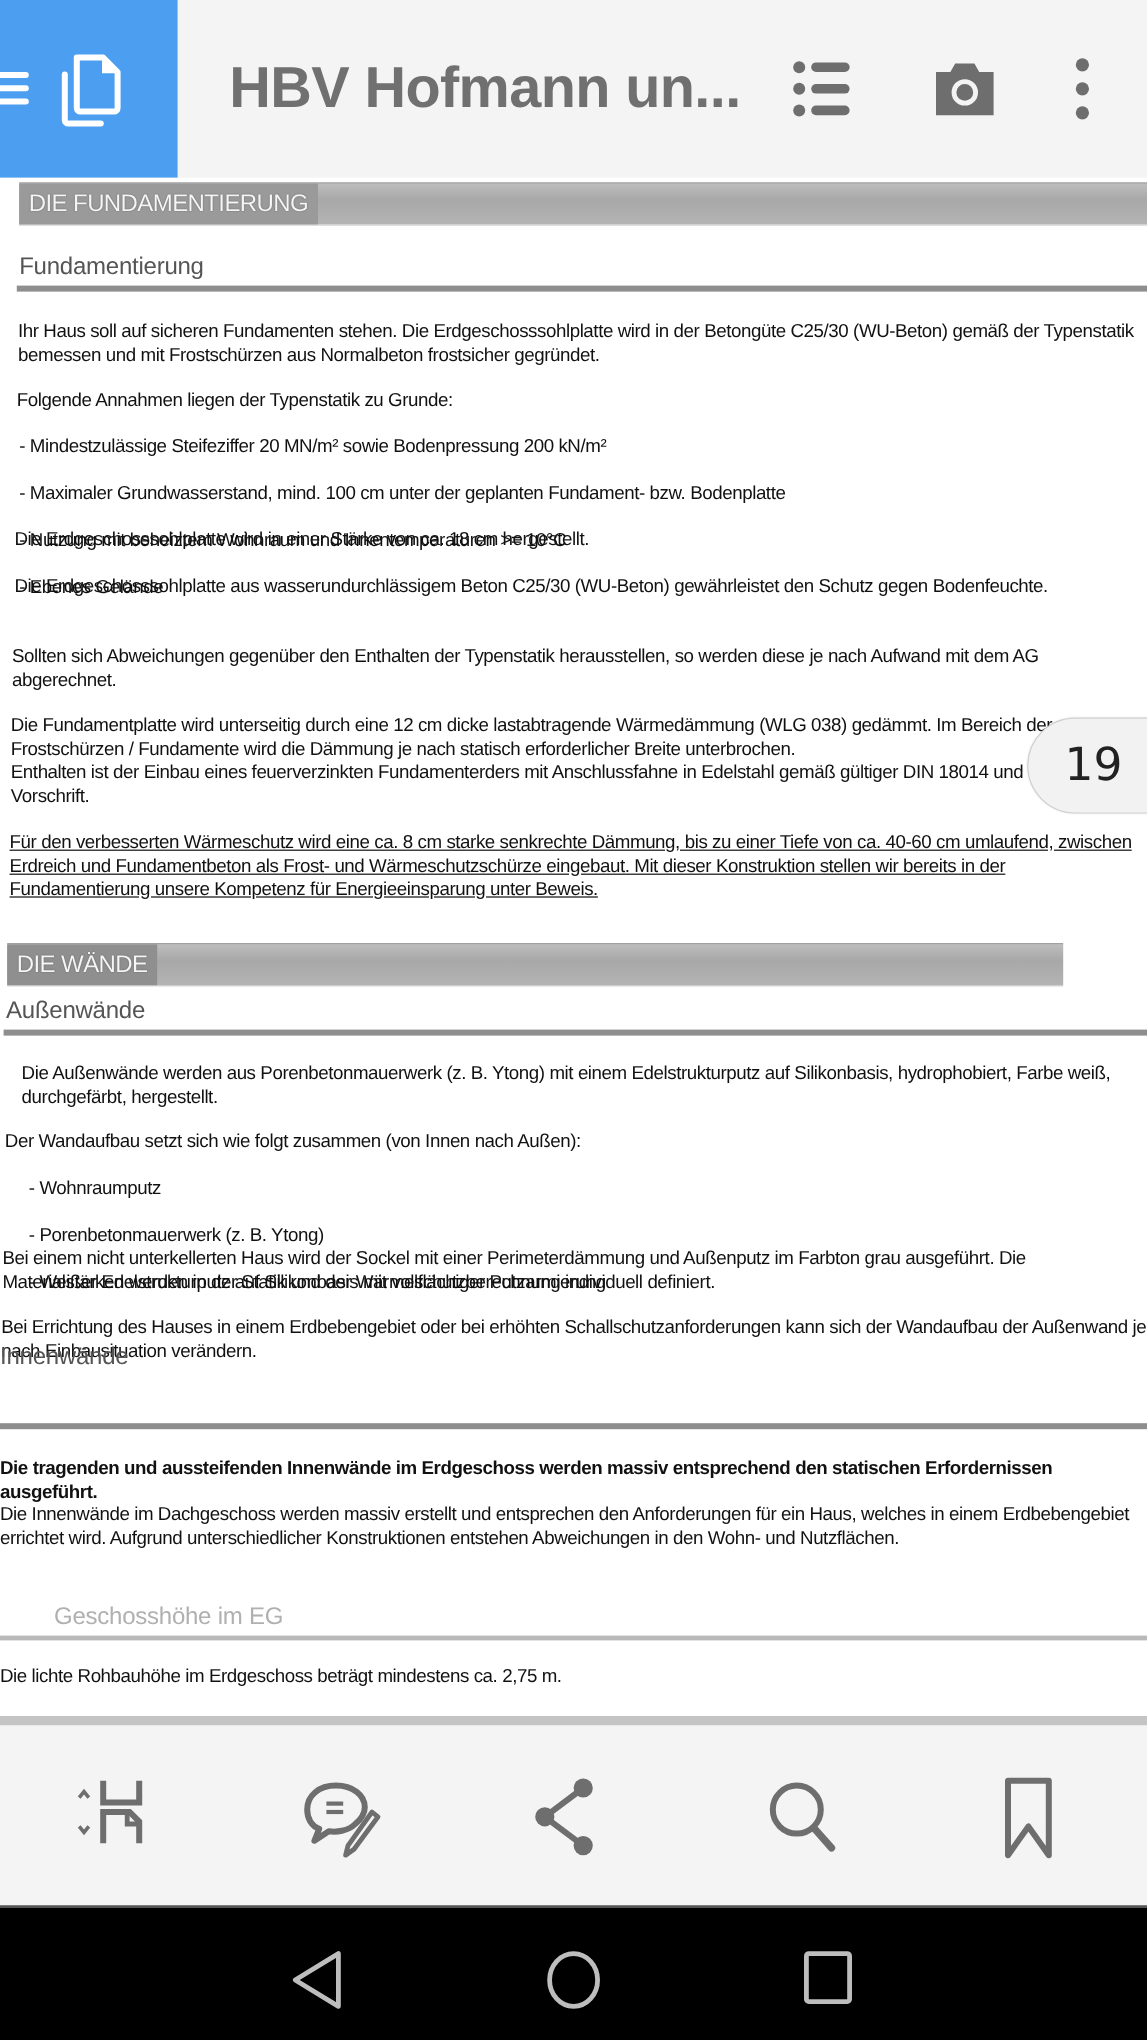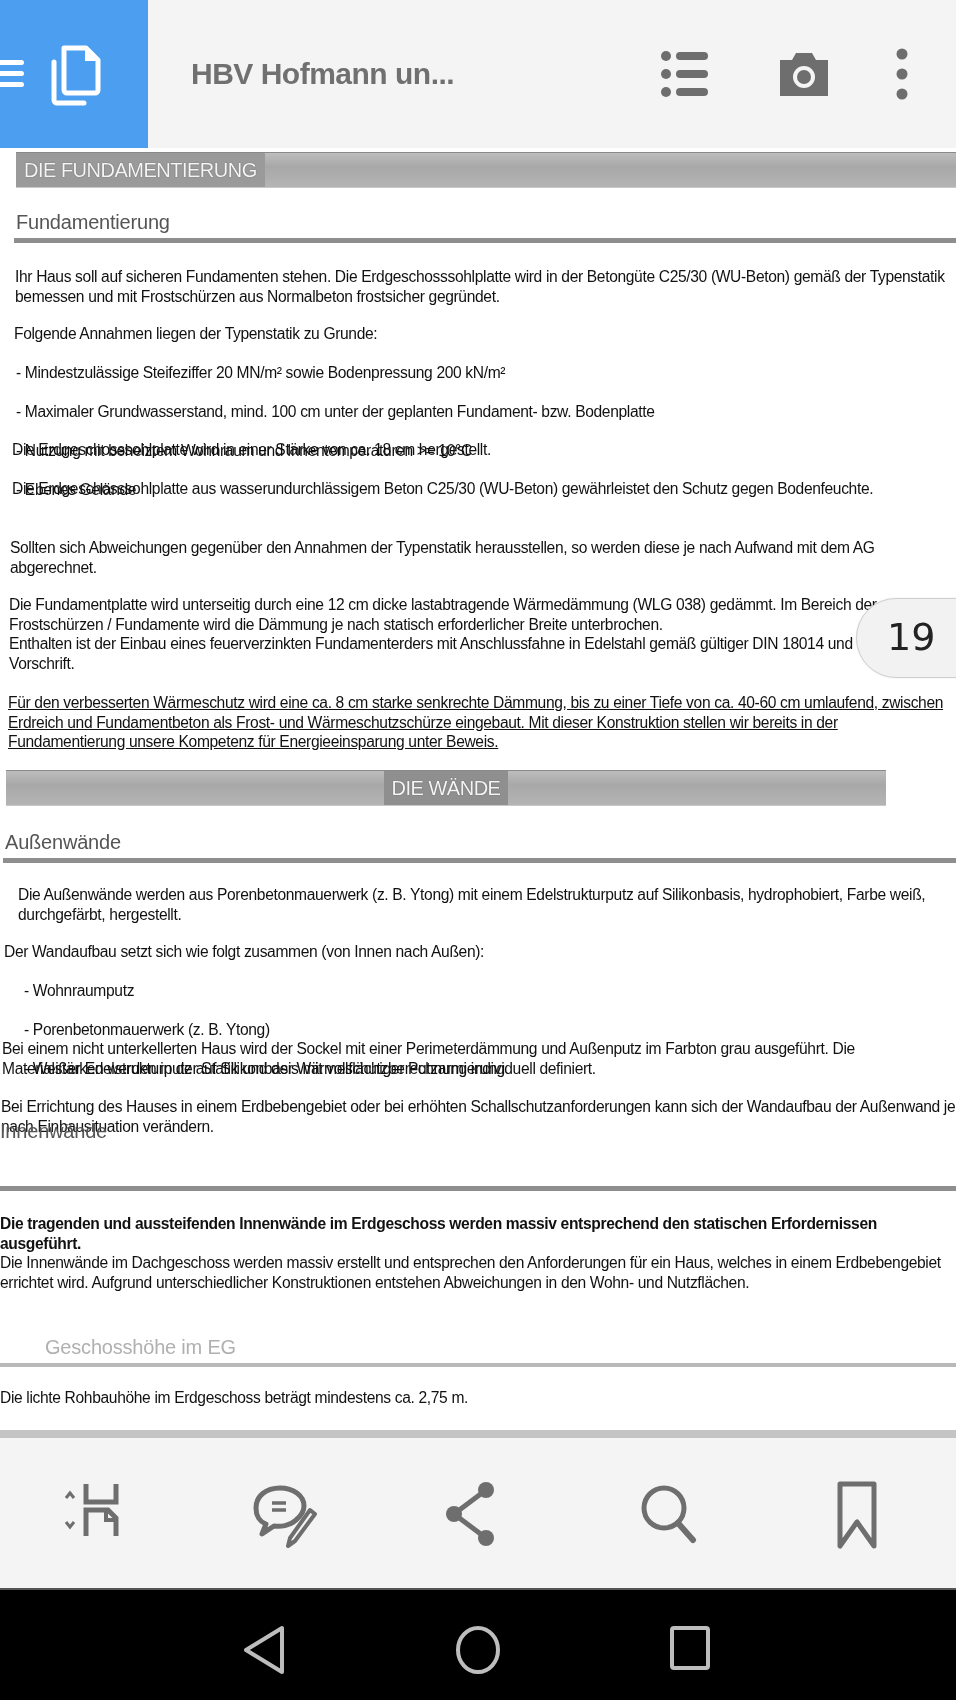--- a/index.html
+++ b/index.html
@@ -17,21 +17,21 @@
     position: absolute; left: 0; top: 0; width: 148px; height: 148px;
     background: #4c9ff0;
   }
   .appbar .menu-icon { position: absolute; left: 0; top: 60px; width: 26px; height: 28px; }
   .appbar .menu-icon span {
     display: block; height: 5px; width: 24px; background: #fff; border-radius: 0 3px 3px 0; margin-bottom: 6px;
   }
   .appbar .doc-icon { position: absolute; left: 48px; top: 44px; width: 56px; height: 62px; }
   .appbar .title {
     position: absolute; left: 191px; top: 44px; height: 60px; line-height: 60px;
-    font-size: 30px; color: #707070; font-weight: bold; white-space: nowrap;
+    font-size: 48px; color: #707070; font-weight: bold; white-space: nowrap;
     letter-spacing: -0.5px;
   }
   .appbar .icon { position: absolute; top: 44px; width: 60px; height: 60px; }
   .appbar .list-icon { left: 656px; }
   .appbar .camera-icon { left: 774px; }
   .appbar .more-icon { left: 880px; }
 
   
   .page {
     position: absolute; left: 0; top: 148px; width: 956px; height: 1290px;
@@ -137,26 +137,26 @@
   <p class="para" style="left:14px; top:176px; width:900px;">Folgende Annahmen liegen der Typenstatik zu Grunde:</p>
   <div class="para" style="left:16px; top:195px; width:900px;">
     <span class="li">- Mindestzulässige Steifeziffer 20 MN/m² sowie Bodenpressung 200 kN/m²</span>
     <span class="li">- Maximaler Grundwasserstand, mind. 100 cm unter der geplanten Fundament- bzw. Bodenplatte</span>
     <span class="li">- Nutzung mit beheiztem Wohnraum und Innentemperaturen &gt;= 10°C</span>
     <span class="li">- Ebenes Gelände</span>
   </div>
 
   <p class="para" style="left:12px; top:292px; width:900px;">Die Erdgeschosssohlplatte wird in einer Stärke von ca. 18 cm hergestellt.</p>
   <p class="para" style="left:12px; top:331px; width:890px;">Die Erdgeschosssohlplatte aus wasserundurchlässigem Beton C25/30 (WU-Beton) gewährleistet den Schutz gegen Bodenfeuchte.</p>
-  <p class="para" style="left:10px; top:390px; width:940px;">Sollten sich Abweichungen gegenüber den Annahmen der Typenstatik herausstellen, so werden diese je nach Aufwand mit dem AG abgerechnet.</p>
+  <p class="para" style="left:10px; top:390px; width:940px;">Sollten sich Abweichungen gegenüber den Enthalten der Typenstatik herausstellen, so werden diese je nach Aufwand mit dem AG abgerechnet.</p>
   <p class="para" style="left:9px; top:447px; width:920px;">Die Fundamentplatte wird unterseitig durch eine 12 cm dicke lastabtragende Wärmedämmung (WLG 038) gedämmt. Im Bereich der Frostschürzen / Fundamente wird die Dämmung je nach statisch erforderlicher Breite unterbrochen.</p>
   <p class="para" style="left:9px; top:486px; width:945px;">Enthalten ist der Einbau eines feuerverzinkten Fundamenterders mit Anschlussfahne in Edelstahl gemäß gültiger DIN 18014 und VDE-Vorschrift.</p>
   <p class="para" style="left:8px; top:545px; width:945px;text-decoration:underline;">Für den verbesserten Wärmeschutz wird eine ca. 8 cm starke senkrechte Dämmung, bis zu einer Tiefe von ca. 40-60 cm umlaufend, zwischen Erdreich und Fundamentbeton als Frost- und Wärmeschutzschürze eingebaut. Mit dieser Konstruktion stellen wir bereits in der Fundamentierung unsere Kompetenz für Energieeinsparung unter Beweis.</p>
 
-  <div class="section-banner" style="left:6px; top:622px; width:880px;text-align:center;">
+  <div class="section-banner" style="left:6px; top:638px; width:880px;">
     <span class="label">DIE WÄNDE</span>
   </div>
 
   <div class="subhead" style="left:5px; top:683px;">Außenwände</div>
   <div class="subhead-rule" style="left:3px; top:710px; width:953px;"></div>
 
   <p class="para" style="left:18px; top:737px; width:950px;">Die Außenwände werden aus Porenbetonmauerwerk (z. B. Ytong) mit einem Edelstrukturputz auf Silikonbasis, hydrophobiert, Farbe weiß, durchgefärbt, hergestellt.</p>
   <p class="para" style="left:4px; top:794px; width:900px;">Der Wandaufbau setzt sich wie folgt zusammen (von Innen nach Außen):</p>
   <div class="para" style="left:24px; top:813px; width:900px;">
     <span class="li">- Wohnraumputz</span>

